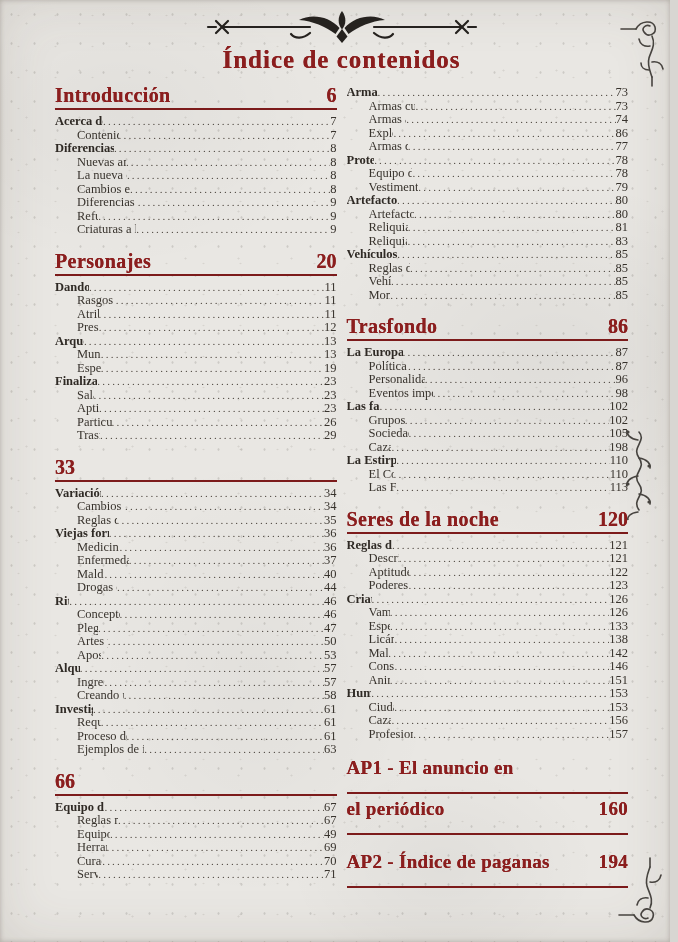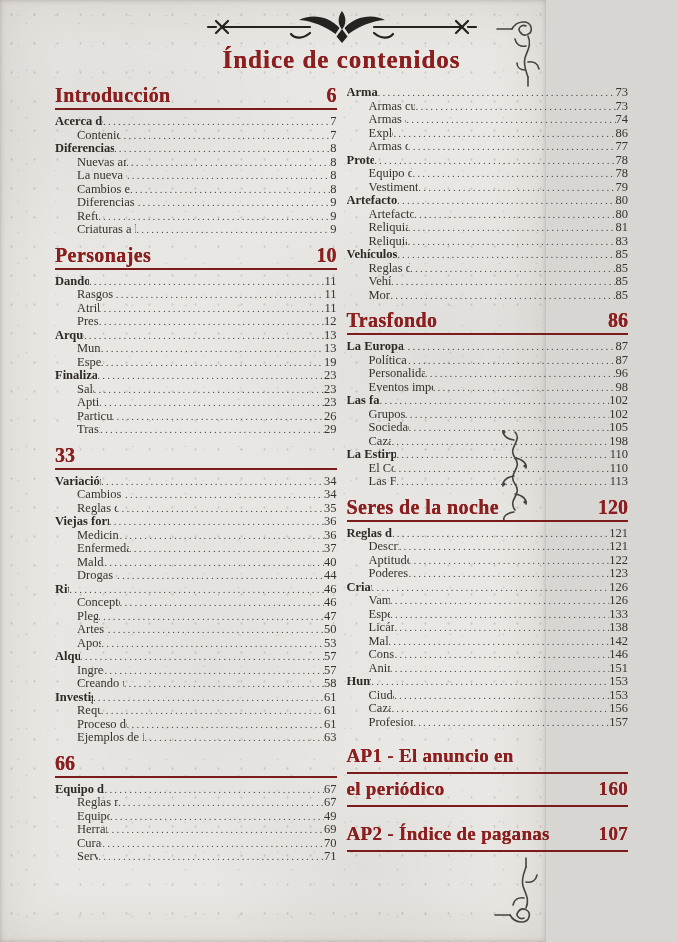--- a/index.html
+++ b/index.html
@@ -1,18 +1,18 @@
 <!DOCTYPE html>
 <html><head>
 <meta charset="utf-8">
 <style>
   html,body{margin:0;padding:0;}
   body{width:678px;height:942px;overflow:hidden;background:#d8d6d2;}
   .page{
-    position:relative;width:546px;height:942px;
+    position:relative;width:670px;height:942px;
     font-family:"Liberation Serif","DejaVu Serif",serif;
     background-color:#e9e7e3;
     background-image:
       radial-gradient(ellipse 320px 220px at 18% 12%, rgba(0,0,0,0.035), transparent 70%),
       radial-gradient(ellipse 360px 260px at 82% 38%, rgba(0,0,0,0.045), transparent 70%),
       radial-gradient(ellipse 260px 320px at 38% 72%, rgba(0,0,0,0.03), transparent 70%),
       radial-gradient(ellipse 220px 160px at 66% 92%, rgba(0,0,0,0.04), transparent 70%),
       radial-gradient(rgba(95,88,80,0.20) 0.6px, transparent 1.4px),
       radial-gradient(rgba(120,112,100,0.16) 0.6px, transparent 1.3px),
       radial-gradient(rgba(80,74,66,0.12) 0.7px, transparent 1.5px);
@@ -24,21 +24,21 @@
   }
   .content{position:absolute;left:55px;top:8px;width:573px;}
   .ornament-top{display:block;margin:0 auto;width:300px;height:36px;}
   .page-title{
     margin:2px 0 10px;text-align:center;
     font-size:25px;font-weight:bold;letter-spacing:1px;
     color:#8b1e1e;text-shadow:0 0 .4px #8b1e1e;
   }
   .columns{display:flex;gap:10px;}
   .col{flex:1 1 0;min-width:0;}
-  .toc-section{margin-top:7px;}
+  .toc-section{margin-top:13px;}
   .toc-section:first-child{margin-top:0;}
   .toc-section.no-title{margin-top:2px;}
   .section-header{
     display:flex;justify-content:space-between;align-items:baseline;
     border-bottom:2px solid #7c1b1b;padding-bottom:1px;margin-bottom:5px;
     color:#8b1e1e;font-weight:bold;
   }
   .section-title{font-size:20px;letter-spacing:.4px;text-shadow:0 0 .4px #8b1e1e;}
   .section-page{font-size:20px;text-shadow:0 0 .4px #8b1e1e;}
   .entry{
@@ -50,21 +50,21 @@
   .entry-label{flex:0 1 auto;overflow:hidden;}
   .dots{flex:1 1 auto;min-width:6px;overflow:hidden;white-space:nowrap;color:#4e473f;}
   .dots::after{
     content:"....................................................................................................";
     letter-spacing:2.2px;font-size:11px;font-weight:normal;
   }
   .entry-page{flex:0 0 auto;font-weight:normal;}
   .appendix{margin-top:16px;color:#8b1e1e;font-weight:bold;}
   .appendix-row{
     display:flex;justify-content:space-between;align-items:baseline;
-    border-bottom:2px solid #7c1b1b;padding-bottom:5px;margin-bottom:4px;
+    border-bottom:2px solid #7c1b1b;padding-bottom:13px;margin-bottom:4px;
     font-size:19px;letter-spacing:.3px;text-shadow:0 0 .4px #8b1e1e;
   }
   .flourish{position:absolute;pointer-events:none;}
   .flourish-top-right{right:5px;top:14px;}
   .flourish-mid-right{right:17px;top:430px;}
   .flourish-bottom-right{right:7px;top:856px;}
 </style>
 </head>
 <body>
 
@@ -144,21 +144,21 @@
             </div>
             <div class="entry level-2">
               <span class="entry-label">Criaturas a las que enfrentarse</span>
               <span class="dots"></span>
               <span class="entry-page">9</span>
             </div>
           </section>
           <section class="toc-section">
             <div class="section-header">
               <span class="section-title">Personajes</span>
-              <span class="section-page">10</span>
+              <span class="section-page">20</span>
             </div>
             <div class="entry level-1">
               <span class="entry-label">Dando forma</span>
               <span class="dots"></span>
               <span class="entry-page">11</span>
             </div>
             <div class="entry level-2">
               <span class="entry-label">Rasgos personales</span>
               <span class="dots"></span>
               <span class="entry-page">11</span>
@@ -585,21 +585,21 @@
               <span class="appendix-title">AP1 - El anuncio en</span>
             </div>
             <div class="appendix-row">
               <span class="appendix-title">el periódico</span>
               <span class="appendix-page">160</span>
             </div>
           </section>
           <section class="appendix">
             <div class="appendix-row">
               <span class="appendix-title">AP2 - Índice de paganas</span>
-              <span class="appendix-page">107</span>
+              <span class="appendix-page">194</span>
             </div>
           </section>
         </div>
     </div>
 
   </div>
 
   <svg class="flourish flourish-top-right" width="46" height="74" viewBox="0 0 46 74" xmlns="http://www.w3.org/2000/svg">
     <g stroke="#474440" stroke-width="1.6" fill="none" stroke-linecap="round">
       <path d="M2 15 h15"></path>

